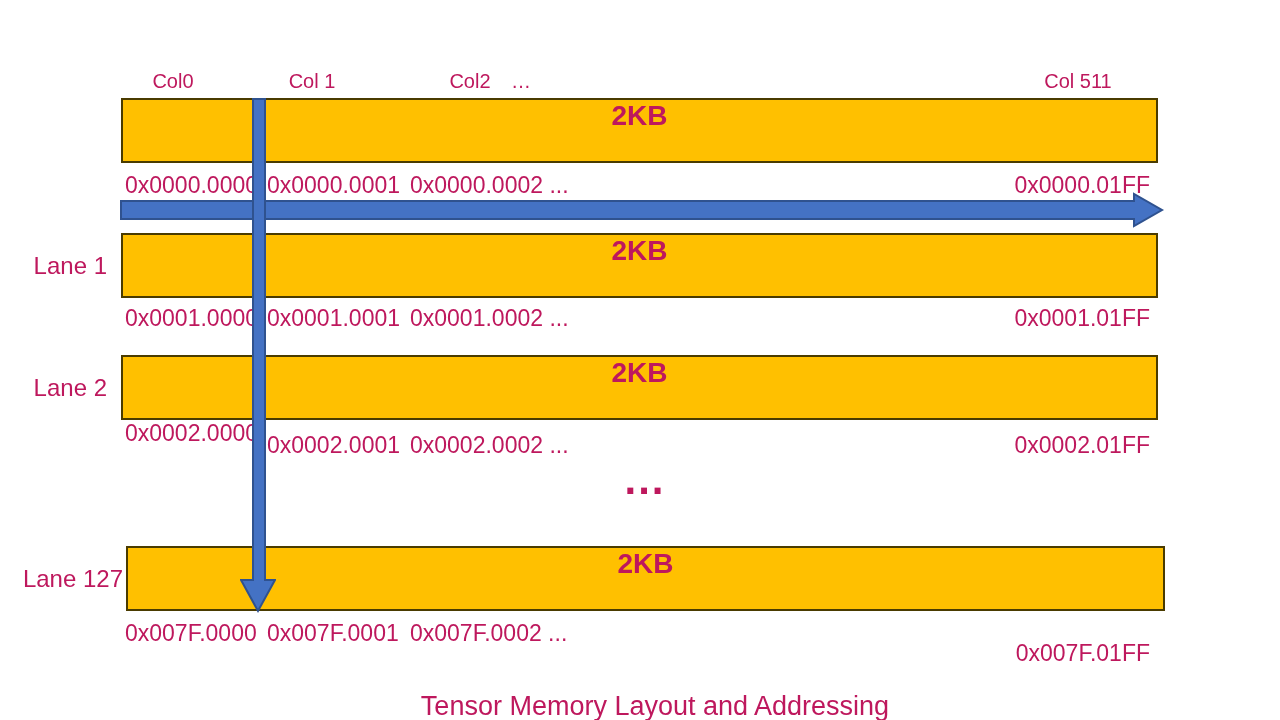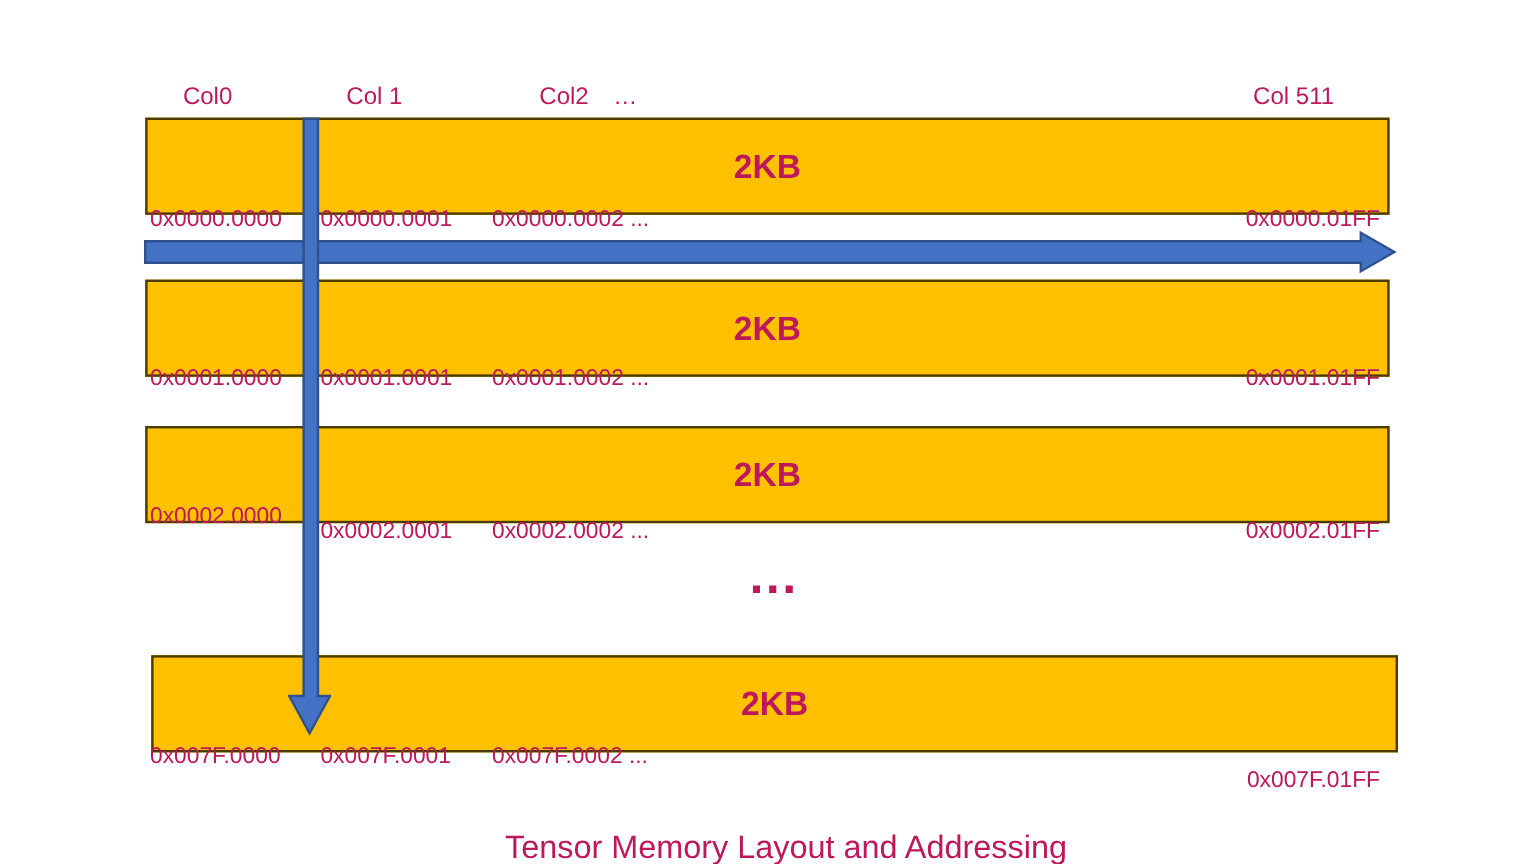--- a/index.html
+++ b/index.html
@@ -16,31 +16,31 @@
     position:absolute; top:40px; height:26px; line-height:26px;
     font-size:20px; text-align:center; white-space:nowrap;
   }
   .lane-label {
     position:absolute; left:0; width:107px; height:65px;
     display:flex; align-items:center; justify-content:flex-end;
     font-size:24px; white-space:nowrap;
   }
   .lane-label.wide { width:123px; }
   .bar {
-    position:absolute; left:121px; width:1037px; height:81px;
+    position:absolute; left:121px; width:1037px; height:65px;
     box-sizing:border-box;
     background:#FFC000;
     border:2px solid #4a3b00;
-    display:flex; align-items:center; justify-content:center;
+    display:flex; justify-content:center;
     z-index:1;
   }
   .bar.shift { left:126px; width:1039px; }
   .bar .size { font-size:28px; font-weight:bold; }
   .addr {
-    position:absolute; font-size:19px; white-space:nowrap; z-index:2;
+    position:absolute; font-size:23px; white-space:nowrap; z-index:2;
   }
   .a1 { left:125px; }
   .a2 { left:267px; }
   .a3 { left:410px; }
   .a4 { right:130px; }
   .h-arrow { position:absolute; left:120px; top:163px; z-index:3; }
   .v-arrow { position:absolute; left:240px; top:68px; z-index:5; }
   .arrow-shape { fill:#4472C4; stroke:#2F528F; stroke-width:2; }
   .lanes-ellipsis {
     position:absolute; left:595px; top:428px; width:100px;
@@ -67,38 +67,41 @@
   </div>
   <div class="addr a1" style="top:144px">0x0000.0000</div>
   <div class="addr a2" style="top:144px">0x0000.0001</div>
   <div class="addr a3" style="top:144px">0x0000.0002 ...</div>
   <div class="addr a4" style="top:144px">0x0000.01FF</div>
 
   <svg class="h-arrow" width="1045" height="40">
     <polygon class="arrow-shape" points="1,10 1014,10 1014,3 1042,19 1014,35 1014,28 1,28"></polygon>
   </svg>
 
+  <div class="lane-label" style="top:205px">Lane 1</div>
   <div class="bar" style="top:205px">
     <span class="size">2KB</span>
   </div>
   <div class="addr a1" style="top:277px">0x0001.0000</div>
   <div class="addr a2" style="top:277px">0x0001.0001</div>
   <div class="addr a3" style="top:277px">0x0001.0002 ...</div>
   <div class="addr a4" style="top:277px">0x0001.01FF</div>
 
+  <div class="lane-label" style="top:327px">Lane 2</div>
   <div class="bar" style="top:327px">
     <span class="size">2KB</span>
   </div>
   <div class="addr a1" style="top:392px">0x0002.0000</div>
   <div class="addr a2" style="top:404px">0x0002.0001</div>
   <div class="addr a3" style="top:404px">0x0002.0002 ...</div>
   <div class="addr a4" style="top:404px">0x0002.01FF</div>
 
   <div class="lanes-ellipsis">...</div>
 
+  <div class="lane-label wide" style="top:518px">Lane 127</div>
   <div class="bar shift" style="top:518px">
     <span class="size">2KB</span>
   </div>
   <div class="addr a1" style="top:592px">0x007F.0000</div>
   <div class="addr a2" style="top:592px">0x007F.0001</div>
   <div class="addr a3" style="top:592px">0x007F.0002 ...</div>
   <div class="addr a4" style="top:612px">0x007F.01FF</div>
 
   <svg class="v-arrow" width="36" height="518">
     <polygon class="arrow-shape" points="13,3 25,3 25,484 35,484 18,515 1,484 13,484"></polygon>

